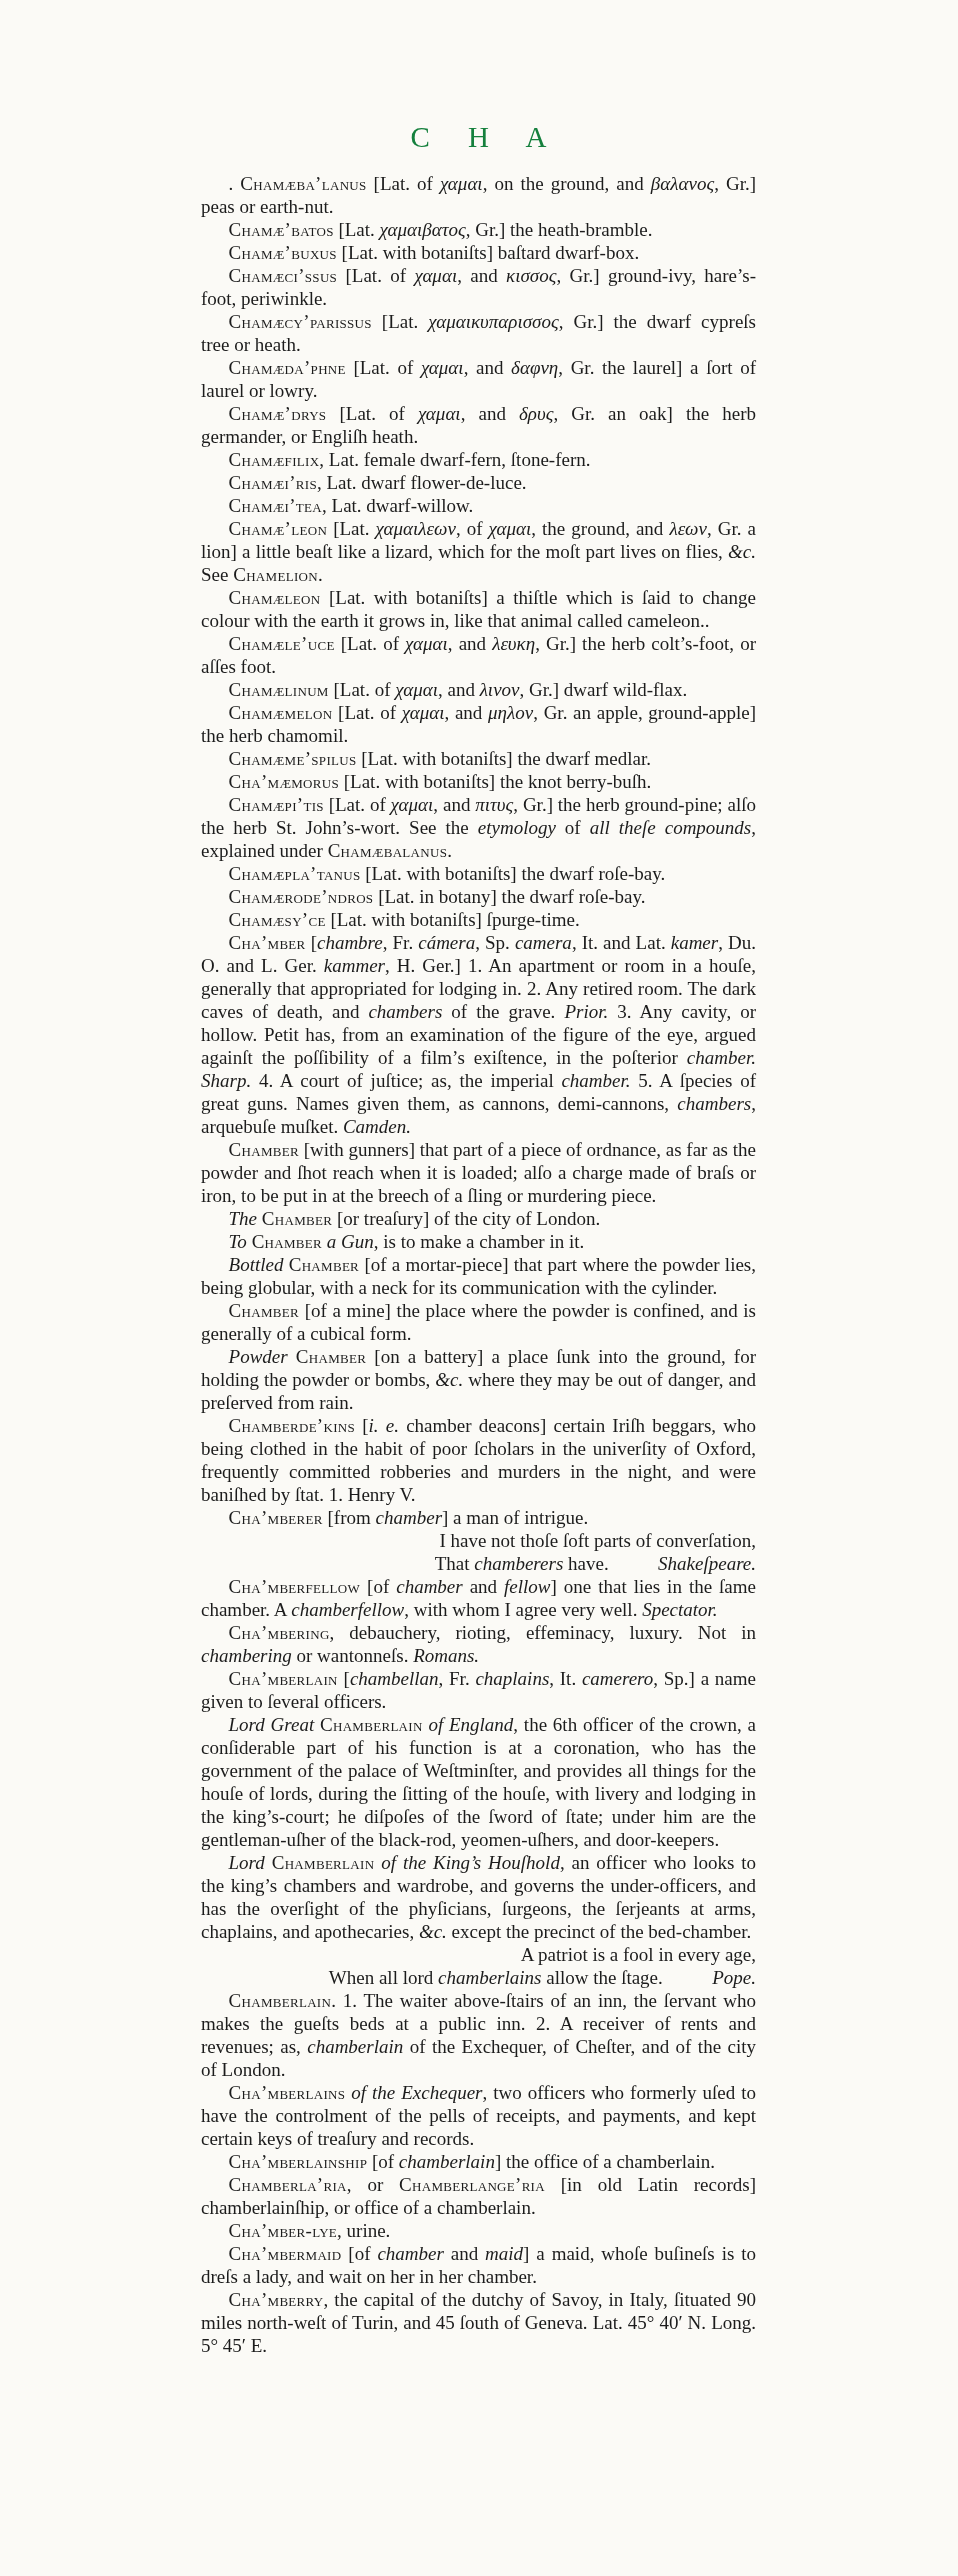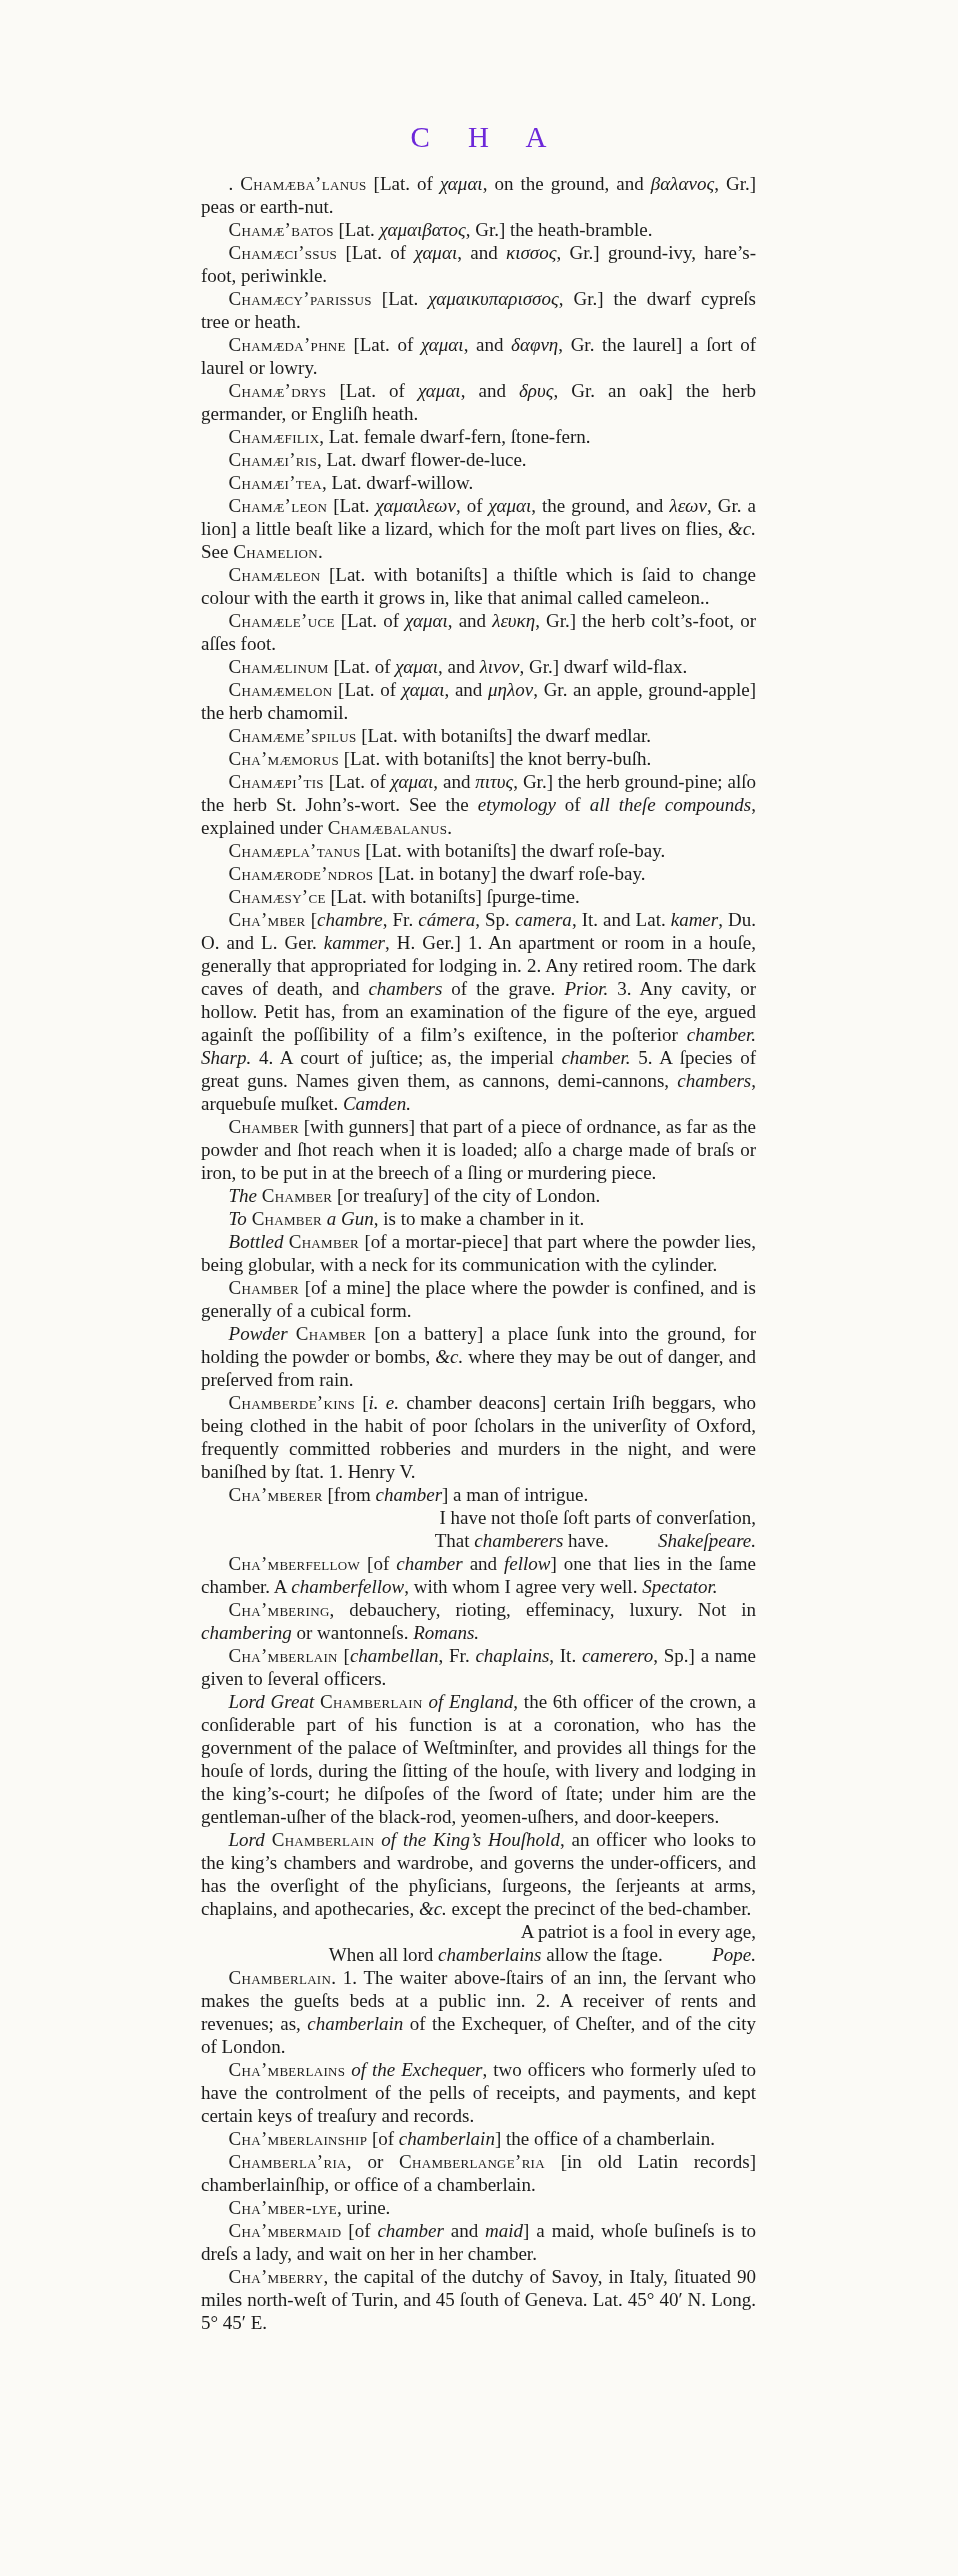--- a/index.html
+++ b/index.html
@@ -21,21 +21,21 @@
     left: 201px;
     top: 121px;
     width: 555px;
   }
   .header {
     text-align: center;
     font-size: 29px;
     letter-spacing: 15.5px;
     padding-left: 15.5px; 
     margin-bottom: 17.5px;
-    color: #6d28d9;
+    color: #15803d;
   }
   p.entry {
     margin: 0;
     font-size: 19px;
     line-height: 23px;
     text-align: justify;
     text-indent: 1.45em;
   }
   .verse {
     margin: 0;
@@ -51,20 +51,21 @@
 </style>
 </head>
 <body>
 
 <div class="page">
   <div class="column">
     <div class="header">C H A</div>
     <div>
         <p class="entry"><span>. </span><span class="sc">Chamæba’lanus</span><span> [Lat. of </span><span class="it">χαμαι</span><span>, on the ground, and </span><span class="it">βαλανος</span><span>, Gr.] peas or earth-nut.</span></p>
         <p class="entry"><span class="sc">Chamæ’batos</span><span> [Lat. </span><span class="it">χαμαιβατος</span><span>, Gr.] the heath-bramble.</span></p>
+        <p class="entry"><span class="sc">Chamæ’buxus</span><span> [Lat. with botaniſts] baſtard dwarf-box.</span></p>
         <p class="entry"><span class="sc">Chamæci’ssus</span><span> [Lat. of </span><span class="it">χαμαι</span><span>, and </span><span class="it">κισσος</span><span>, Gr.] ground-ivy, hare’s-foot, periwinkle.</span></p>
         <p class="entry"><span class="sc">Chamæcy’parissus</span><span> [Lat. </span><span class="it">χαμαικυπαρισσος</span><span>, Gr.] the dwarf cypreſs tree or heath.</span></p>
         <p class="entry"><span class="sc">Chamæda’phne</span><span> [Lat. of </span><span class="it">χαμαι</span><span>, and </span><span class="it">δαφνη</span><span>, Gr. the laurel] a ſort of laurel or lowry.</span></p>
         <p class="entry"><span class="sc">Chamæ’drys</span><span> [Lat. of </span><span class="it">χαμαι</span><span>, and </span><span class="it">δρυς</span><span>, Gr. an oak] the herb germander, or Engliſh heath.</span></p>
         <p class="entry"><span class="sc">Chamæfilix</span><span>, Lat. female dwarf-fern, ſtone-fern.</span></p>
         <p class="entry"><span class="sc">Chamæi’ris</span><span>, Lat. dwarf flower-de-luce.</span></p>
         <p class="entry"><span class="sc">Chamæi’tea</span><span>, Lat. dwarf-willow.</span></p>
         <p class="entry"><span class="sc">Chamæ’leon</span><span> [Lat. </span><span class="it">χαμαιλεων</span><span>, of </span><span class="it">χαμαι</span><span>, the ground, and </span><span class="it">λεων</span><span>, Gr. a lion] a little beaſt like a lizard, which for the moſt part lives on flies, </span><span class="it">&amp;c.</span><span> See </span><span class="sc">Chamelion</span><span>.</span></p>
         <p class="entry"><span class="sc">Chamæleon</span><span> [Lat. with botaniſts] a thiſtle which is ſaid to change colour with the earth it grows in, like that animal called cameleon..</span></p>
         <p class="entry"><span class="sc">Chamæle’uce</span><span> [Lat. of </span><span class="it">χαμαι</span><span>, and </span><span class="it">λευκη</span><span>, Gr.] the herb colt’s-foot, or aſſes foot.</span></p>

